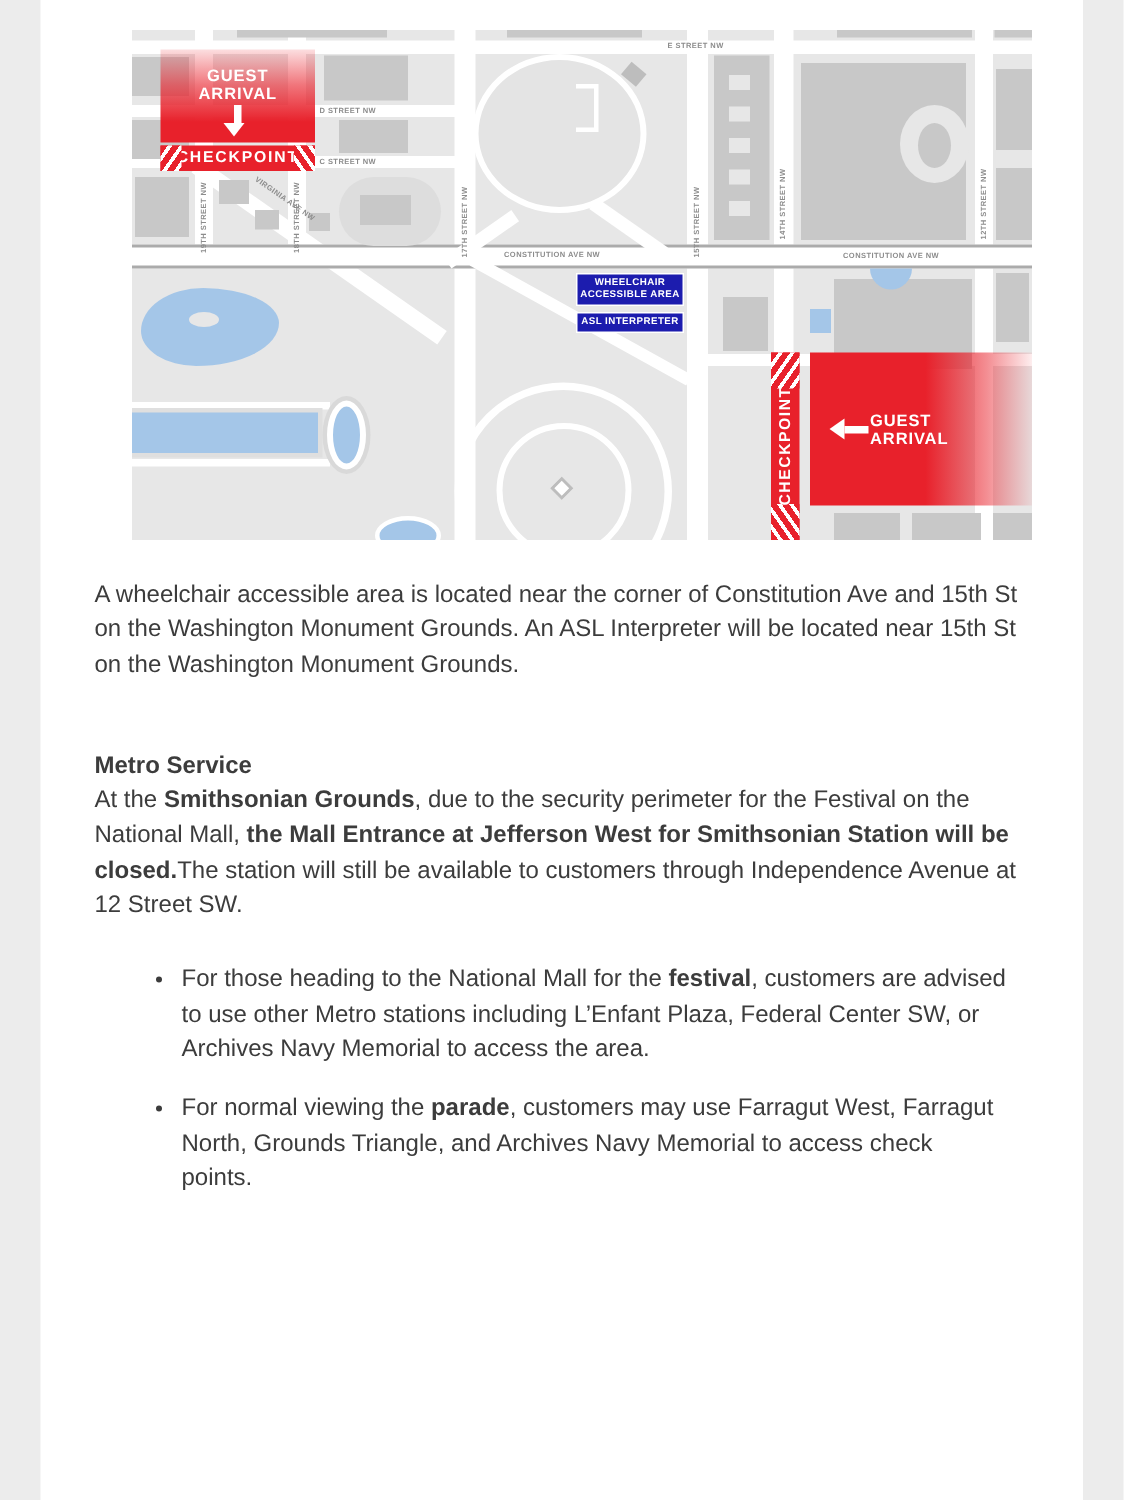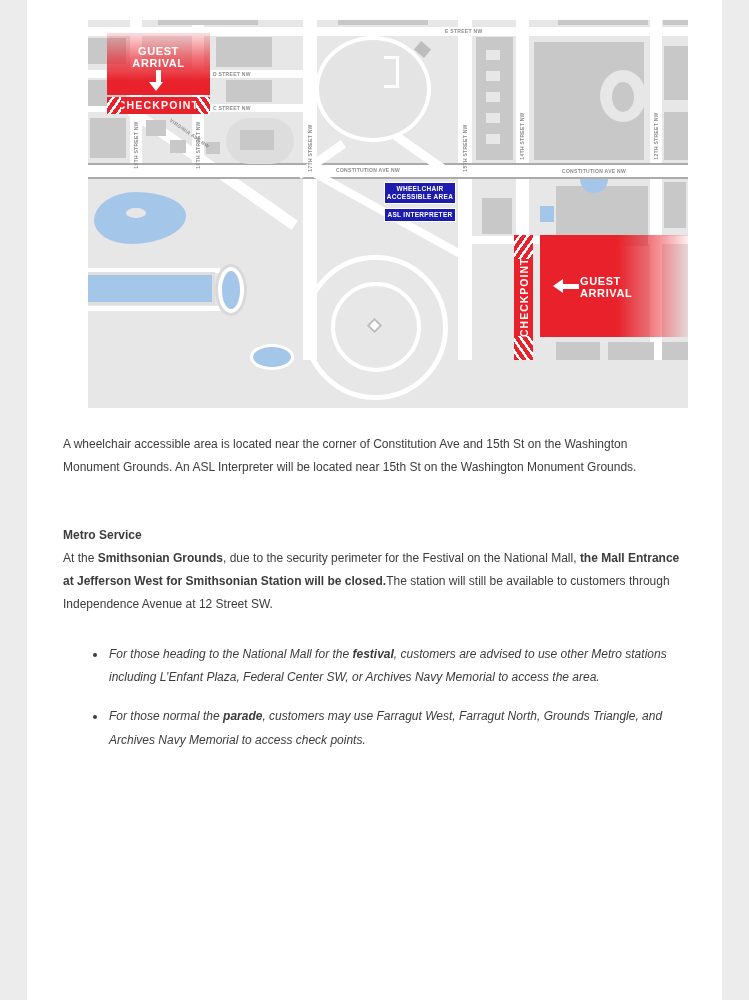--- a/index.html
+++ b/index.html
@@ -4,21 +4,21 @@
 <style>
   html,body{margin:0;padding:0;}
   body{
     width:749px;height:1000px;position:relative;
     background:var(--page-bg,#ECECEC);
     font-family:"Liberation Sans","DejaVu Sans",sans-serif;
   }
   .card{position:absolute;left:27px;top:0;width:695px;height:1000px;background:#fff;}
   
   .map-wrap{padding:20px 0 0 61px;}
-  .map{position:relative;width:600px;height:388px;background:var(--map-bg,#E7E7E7);overflow:hidden;}
+  .map{position:relative;width:600px;height:340px;background:var(--map-bg,#E7E7E7);overflow:hidden;}
   .map *{position:absolute;box-sizing:border-box;}
   .st{background:#fff;}
   .bld{background:var(--bld,#C8C8C8);}
   .slot{background:var(--map-bg,#E7E7E7);}
   .water{background:var(--water,#A4C6E8);}
   .lbl{
     font-size:5px;font-weight:bold;color:var(--label,#8C8C8C);
     letter-spacing:.3px;white-space:nowrap;line-height:6px;
   }
   .vlbl{width:70px;text-align:center;transform:rotate(-90deg);}
@@ -55,32 +55,32 @@
   .arrow-shaft-h{left:23px;top:49px;width:16px;height:5px;background:#fff;}
   .arrow-head-h{left:13px;top:44px;width:0;height:0;border-top:7px solid transparent;border-bottom:7px solid transparent;border-right:10px solid #fff;}
   .bluebox{
     background:var(--blue,#1C1CAE);color:#fff;font-weight:bold;text-align:center;
     font-size:6.5px;line-height:8px;letter-spacing:.3px;border:1px solid #fff;
     display:flex;flex-direction:column;justify-content:center;
   }
   
   .content{
     padding:25px 37px 0 36px;
-    font-size:12px;line-height:23.3px;color:var(--text,#3C3C3C);
+    font-size:16px;line-height:23.3px;color:var(--text,#3C3C3C);
   }
   .content p{margin:0;}
   .p1{margin-bottom:23px !important;}
   .p2{margin-bottom:25px !important;font-weight:bold;}
   .p3{margin-bottom:13px !important;font-style:italic;}
   .metro-block{margin-bottom:26px;margin-top:44px;}
   .bold{font-weight:bold;}
   .ital{font-style:italic;}
   a.link{color:var(--link,#2222CC);text-decoration:underline;}
   ul.bullets{margin:0;padding-left:44px;}
-  ul.bullets li{margin:0;padding-left:2px;font-style:italic;}
+  ul.bullets li{margin:12px;padding-left:2px;}
   ul.bullets li + li{margin-top:16px;}
 </style>
 </head>
 <body>
 
 <div class="card">
 
   <div class="map-wrap">
     <div class="map">
 
@@ -210,16 +210,16 @@
   </div>
 
   <div class="content">
     <p class="p1"><span>A wheelchair accessible area is located near the corner of Constitution Ave and 15th St on the Washington Monument Grounds. An ASL Interpreter will be located near 15th St on the Washington Monument Grounds.</span></p>
     <div class="metro-block">
       <div class="bold">Metro Service</div>
       <p><span>At the </span><span class="bold">Smithsonian Grounds</span><span>, due to the security perimeter for the Festival on the National Mall, </span><span class="bold">the Mall Entrance at Jefferson West for Smithsonian Station will be closed.</span><span>The station will still be available to customers through Independence Avenue at 12 Street SW.</span></p>
     </div>
     <ul class="bullets">
       <li><span>For those heading to the National Mall for the </span><span class="bold">festival</span><span>, customers are advised to use other Metro stations including L’Enfant Plaza, Federal Center SW, or Archives Navy Memorial to access the area.</span></li>
-      <li><span>For those normal the </span><span class="bold">parade</span><span>, customers may use Farragut West, Farragut North, Grounds Triangle, and Archives Navy Memorial to access check points.</span></li>
+      <li><span>For normal viewing the </span><span class="bold">parade</span><span>, customers may use Farragut West, Farragut North, Grounds Triangle, and Archives Navy Memorial to access check points.</span></li>
     </ul>
   </div>
 </div>
 
 </body></html>

